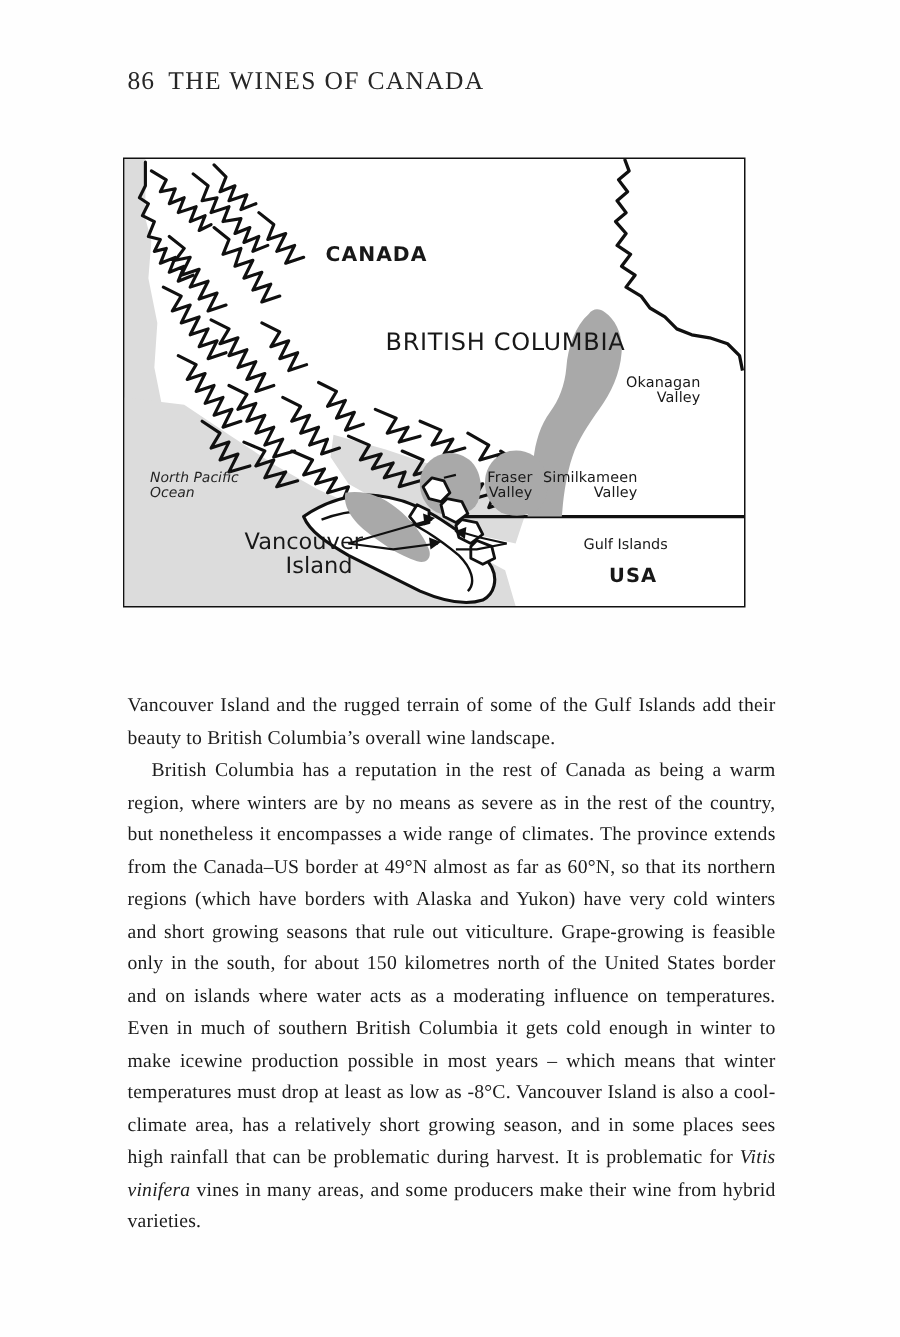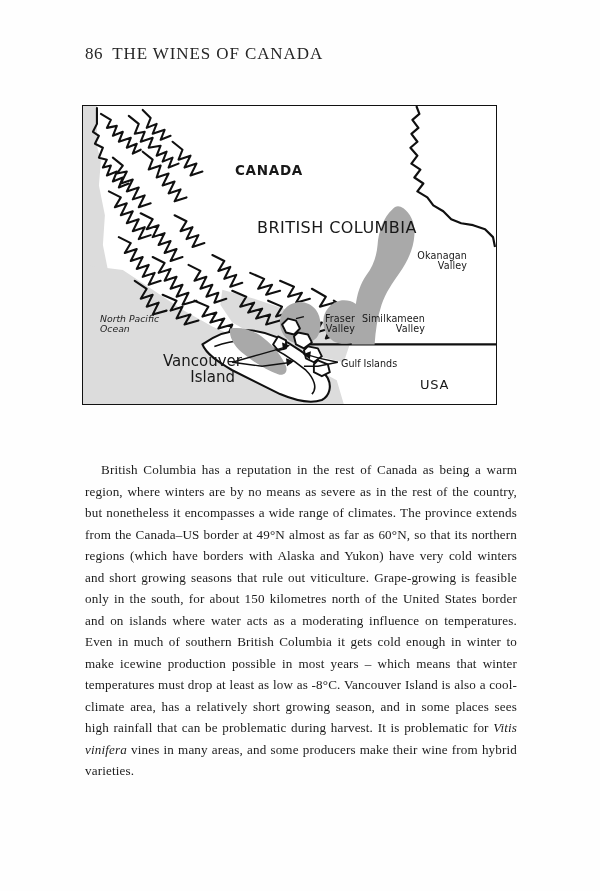--- a/index.html
+++ b/index.html
@@ -86,31 +86,32 @@
     text-align: right;
   }
   .maplabel.ocean-name {
     font-style: italic;
     font-size: 9.3px;
     text-align: left;
     color: #242424;
   }
   .maplabel.plain {
     font-size: 9.6px;
-  }
-
-  #lbl-canada      { left: 152px; top: 57px; }
+    margin-left: 48px;
+  }
+
+  #lbl-canada      { left: 134px; top: 57px; }
   #lbl-bc          { left: 174px; top: 114px; }
   #lbl-okanagan    { left: 310px; top: 145px; width: 74px; }
   #lbl-similkameen { left: 256px; top: 208px; width: 86px; }
   #lbl-fraser      { left: 224px; top: 208px; width: 48px; }
   #lbl-gulf        { left: 258px; top: 253px; }
   #lbl-vancouver   { left: 80px; top: 248px; width: 72px; }
   #lbl-npo         { left: 17px; top: 208px; width: 84px; }
-  #lbl-usa         { left: 337px; top: 272px; font-weight: normal; font-size: 13px;
+  #lbl-usa         { left: 323px; top: 272px; font-weight: bold; font-size: 13px;
                      letter-spacing: 0.7px; font-family: "DejaVu Sans","Liberation Sans",sans-serif; }
 
   
   .caption {
     position: absolute;
     left: 82px;
     top: 418px;
     width: 415px;
     text-align: center;
     font-family: "Liberation Serif", "DejaVu Serif", serif;
@@ -283,16 +284,17 @@
         <span>North Pacific</span><br>
         <span>Ocean</span>
       </div>
 
       <div class="maplabel" id="lbl-usa">USA</div>
     </div>
   </div>
 
 
   <div class="body-text">
+    <p>Vancouver Island and the rugged terrain of some of the Gulf Islands add their beauty to British Columbia’s overall wine landscape.</p>
     <p class="indent"><span>British Columbia has a reputation in the rest of Canada as being a warm region, where winters are by no means as severe as in the rest of the country, but nonetheless it encompasses a wide range of climates. The province extends from the Canada–US border at 49°N almost as far as 60°N, so that its northern regions (which have borders with Alaska and Yukon) have very cold winters and short growing seasons that rule out viticulture. Grape-growing is feasible only in the south, for about 150 kilometres north of the United States border and on islands where water acts as a moderating influence on temperatures. Even in much of southern British Columbia it gets cold enough in winter to make icewine production possible in most years – which means that winter temperatures must drop at least as low as -8°C. Vancouver Island is also a cool-climate area, has a relatively short growing season, and in some places sees high rainfall that can be problematic during harvest. It is problematic for </span><i>Vitis vinifera</i><span> vines in many areas, and some producers make their wine from hybrid varieties.</span></p>
   </div>
 
 </div>
 
 </body></html>

